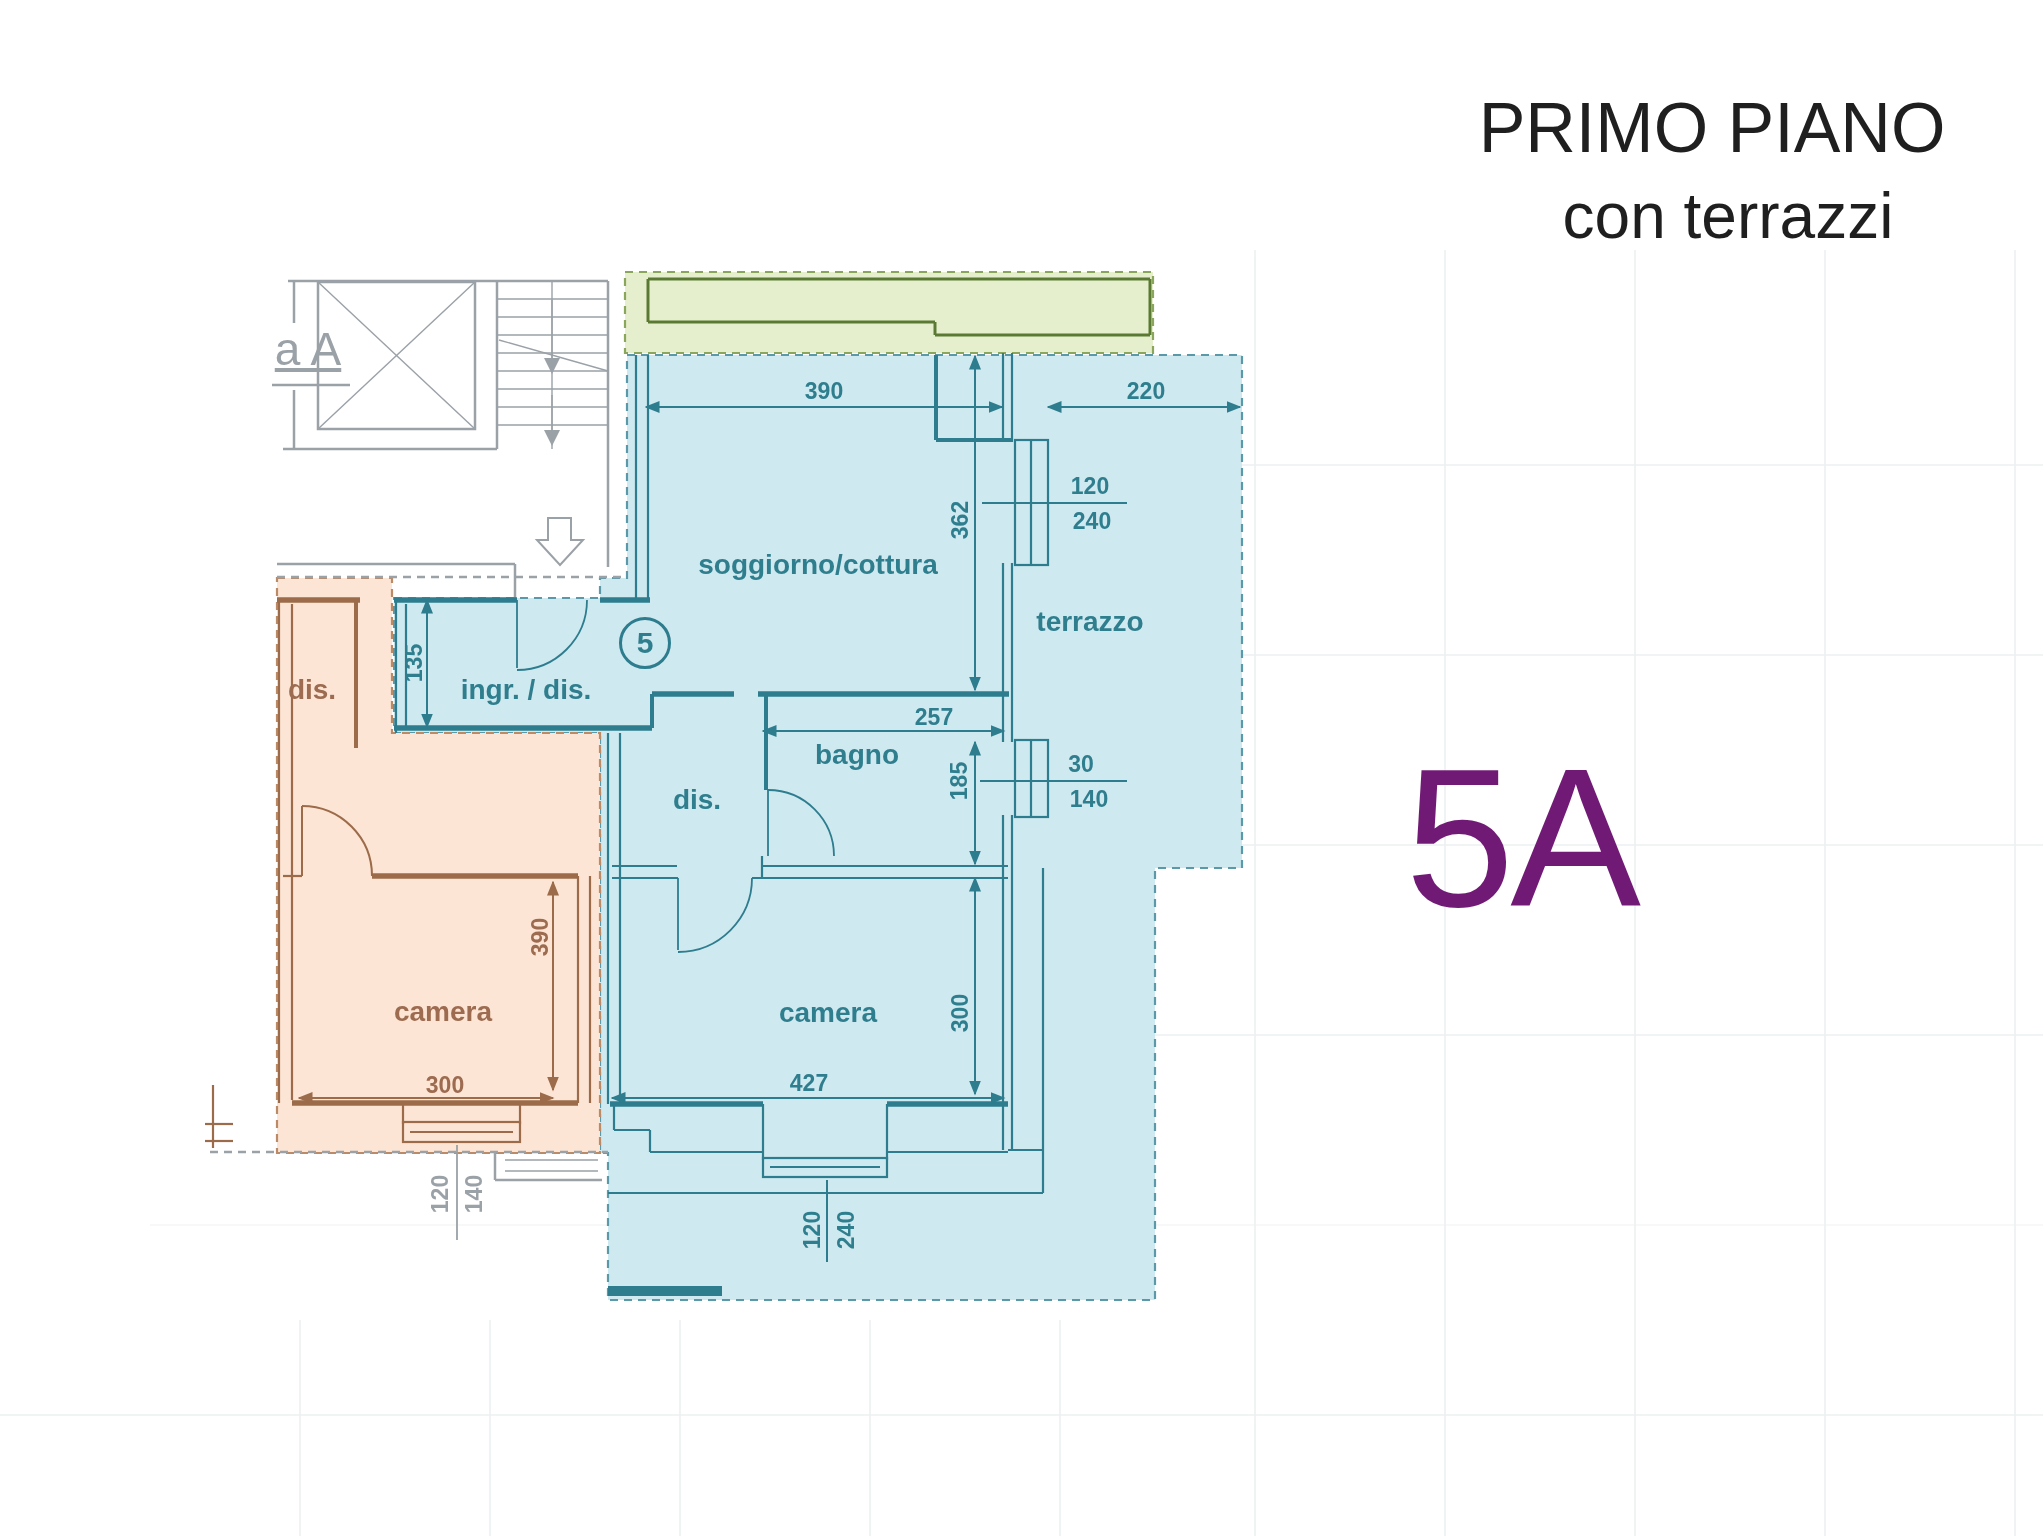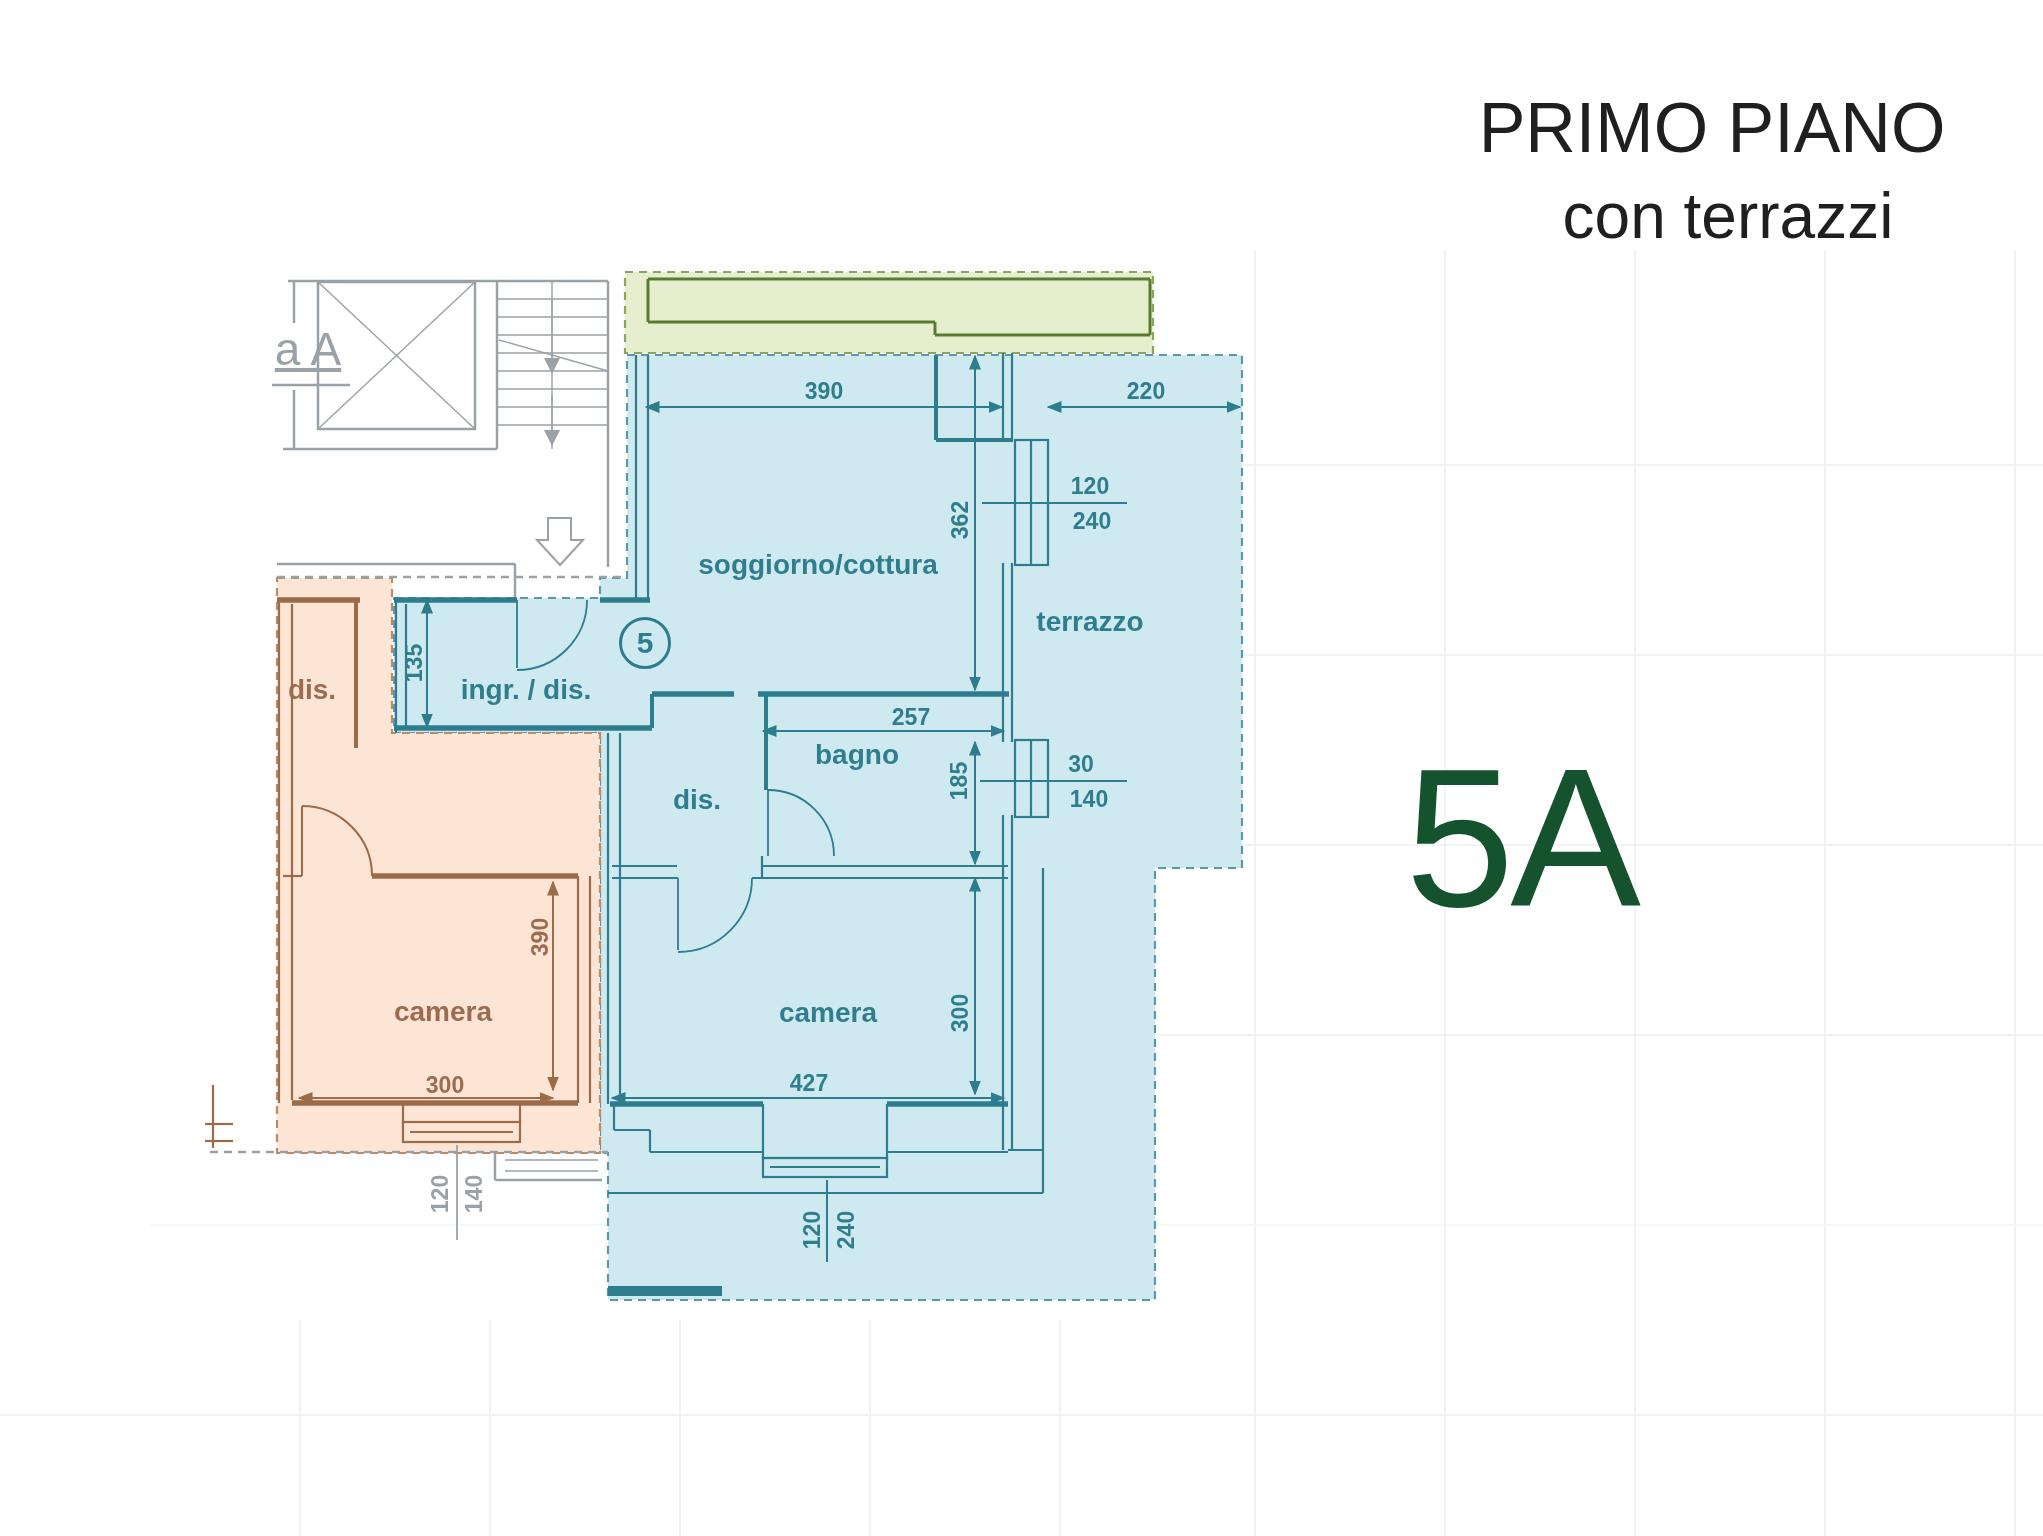--- a/index.html
+++ b/index.html
@@ -15,21 +15,21 @@
   .lbl{position:absolute;transform:translate(-50%,-50%);white-space:nowrap;line-height:1;}
   .rot{transform:translate(-50%,-50%) rotate(-90deg);}
   .dim{font:700 23px "Liberation Sans",sans-serif;color:var(--teal_text);}
   .dimb{font:700 23px "Liberation Sans",sans-serif;color:var(--brown_text);}
   .dimg{font:700 23px "Liberation Sans",sans-serif;color:var(--gray);}
   .room{font:700 28px "Liberation Sans",sans-serif;color:var(--teal_text);}
   .roomo{font:700 28px "Liberation Sans",sans-serif;color:var(--brown_text);}
   .stairlbl{font:400 46px "Liberation Sans",sans-serif;color:var(--gray);text-decoration:underline;}
   .title1{font:400 70px "Liberation Sans",sans-serif;color:var(--ink);}
   .title2{font:400 64px "Liberation Sans",sans-serif;color:var(--ink);}
-  .biglbl{font:400 196px "Liberation Sans",sans-serif;color:#14532d;letter-spacing:-4px;}
+  .biglbl{font:400 196px "Liberation Sans",sans-serif;color:#701a75;letter-spacing:-4px;}
   .unit-circle{position:absolute;width:46px;height:46px;border:3px solid var(--teal);
     border-radius:50%;transform:translate(-50%,-50%);display:flex;align-items:center;
     justify-content:center;font:700 30px "Liberation Sans",sans-serif;color:var(--teal_text);}
   
   .wt{stroke:var(--teal);stroke-width:4;fill:none;}
   .wt5{stroke:var(--teal);stroke-width:5.5;fill:none;}
   .wt2{stroke:var(--teal);stroke-width:2.2;fill:none;}
   .door{stroke:var(--teal);stroke-width:1.8;fill:none;}
   .dl{stroke:var(--teal);stroke-width:2;fill:none;}
   .wb{stroke:var(--brown);stroke-width:4;fill:none;}
@@ -282,21 +282,21 @@
 
   <div class="lbl roomo" style="left:312px;top:690px">dis.</div>
   <div class="lbl roomo" style="left:443px;top:1012px">camera</div>
 
   <div class="lbl dim" style="left:824px;top:391px">390</div>
   <div class="lbl dim" style="left:1146px;top:391px">220</div>
   <div class="lbl dim" style="left:1090px;top:486px">120</div>
   <div class="lbl dim" style="left:1092px;top:521px">240</div>
   <div class="lbl dim rot" style="left:960px;top:520px">362</div>
   <div class="lbl dim rot" style="left:414px;top:663px">135</div>
-  <div class="lbl dim" style="left:911px;top:717px">257</div>
+  <div class="lbl dim" style="left:934px;top:717px">257</div>
   <div class="lbl dim rot" style="left:959px;top:781px">185</div>
   <div class="lbl dim" style="left:1081px;top:764px">30</div>
   <div class="lbl dim" style="left:1089px;top:799px">140</div>
   <div class="lbl dim rot" style="left:960px;top:1013px">300</div>
   <div class="lbl dim" style="left:809px;top:1083px">427</div>
   <div class="lbl dim rot" style="left:812px;top:1230px">120</div>
   <div class="lbl dim rot" style="left:846px;top:1230px">240</div>
 
   <div class="lbl dimb rot" style="left:540px;top:937px">390</div>
   <div class="lbl dimb" style="left:445px;top:1085px">300</div>

